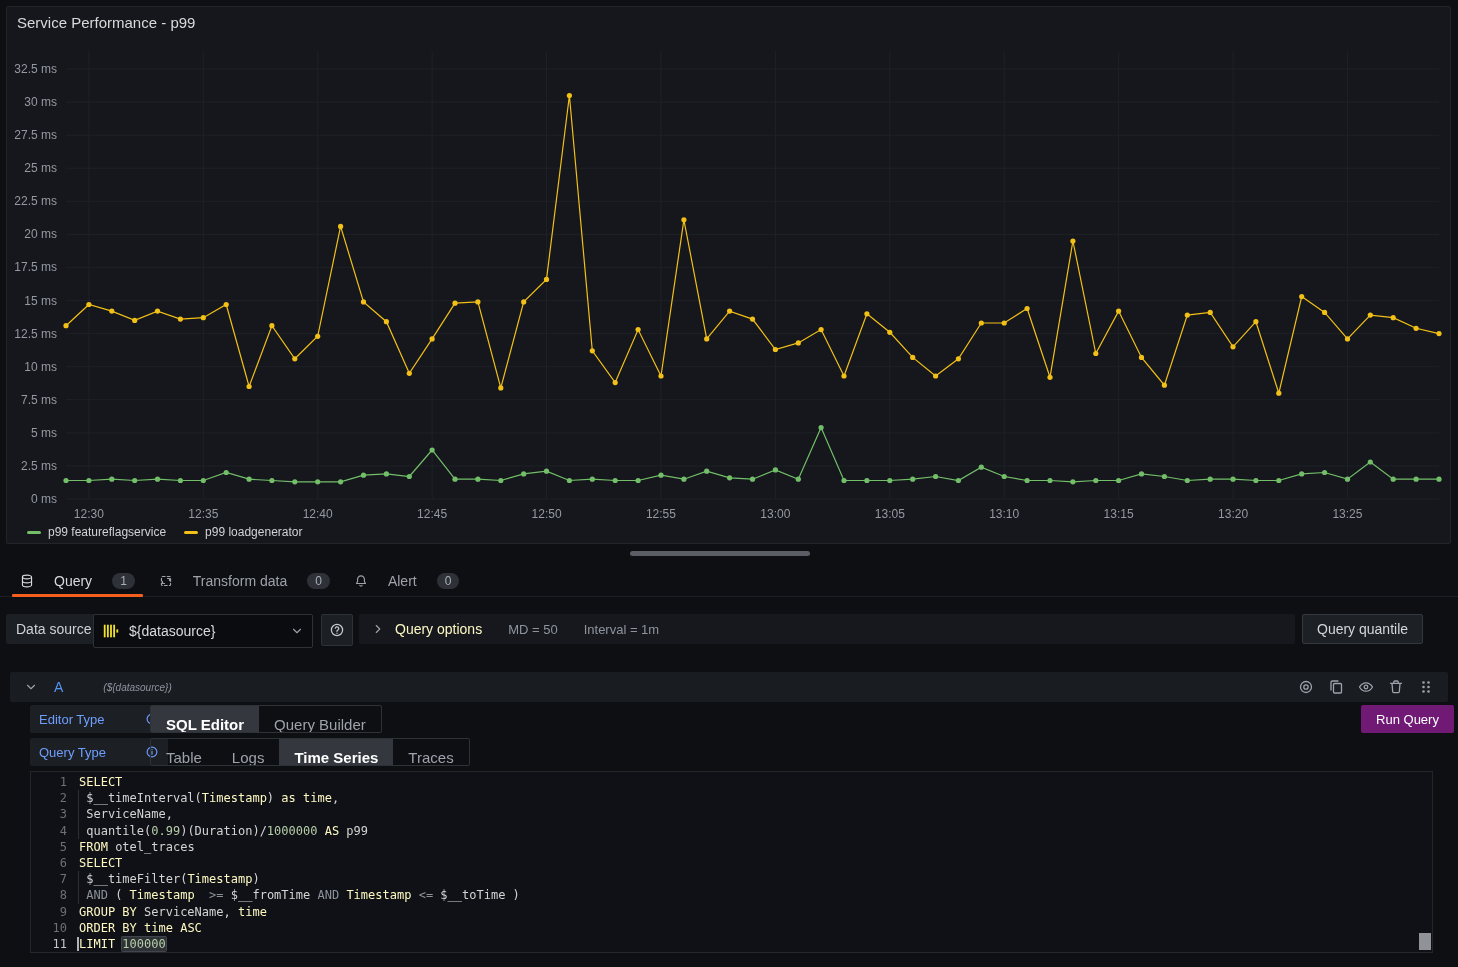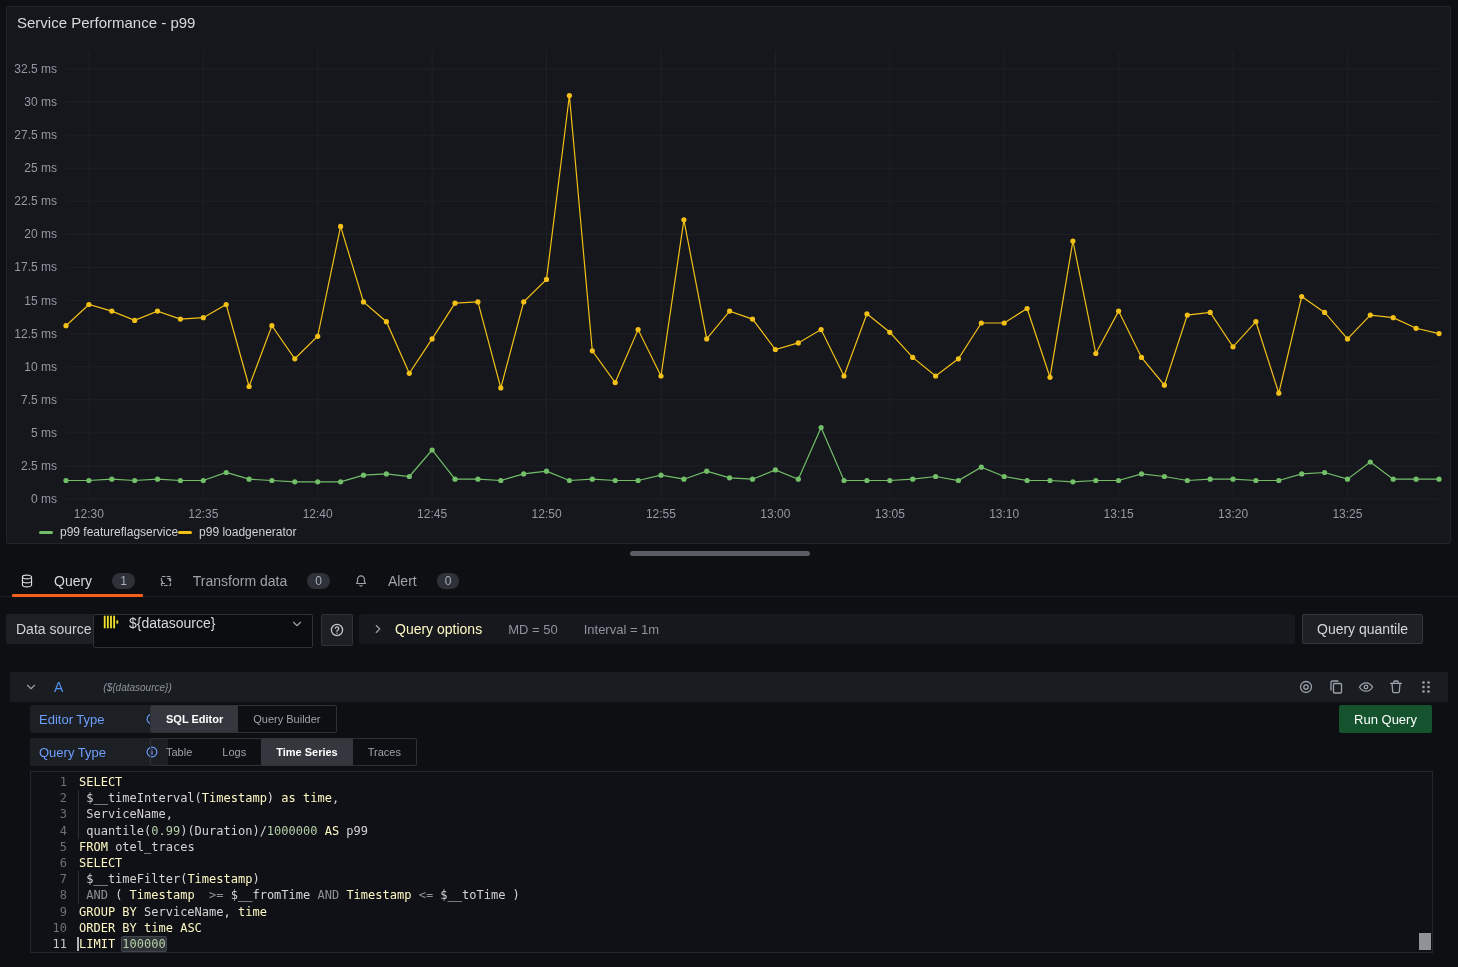--- a/index.html
+++ b/index.html
@@ -5,42 +5,42 @@
   html,body{margin:0;padding:0}
   body{width:1458px;height:967px;position:relative;overflow:hidden;background:#0e0f13;
        font-family:"Liberation Sans",sans-serif;-webkit-font-smoothing:antialiased}
 
   
   .panel{position:absolute;left:6px;top:6px;width:1445px;height:538px;background:#15171c;
          border:1px solid #212429;border-radius:2px;box-sizing:border-box}
   .panel-title{position:absolute;left:10px;top:7px;font-size:15px;font-weight:500;color:#d8d9da;z-index:2}
   svg.chart{position:absolute;left:0;top:0}
   svg.chart text{font-family:"Liberation Sans",sans-serif;font-size:12px;fill:#9499a3}
-  .legend{position:absolute;left:32px;top:518px;display:flex;align-items:center;z-index:2}
+  .legend{position:absolute;left:20px;top:518px;display:flex;gap:18px;align-items:center;z-index:2}
   .legend-item{display:flex;align-items:center;gap:7px;font-size:12px;color:#d0d2d6;cursor:pointer}
   .legend-dash{width:14px;height:3px;border-radius:2px}
 
   .page-scroll{position:absolute;left:630px;top:551px;width:180px;height:5px;border-radius:3px;background:#5a5d64}
 
   
   .tabbar{position:absolute;left:0;top:566px;width:1458px;height:31px;border-bottom:1px solid #1b1e24;
           display:flex;align-items:stretch;padding-left:8px;box-sizing:border-box}
   .tab{display:flex;align-items:center;gap:20px;padding:0 12px;position:relative;cursor:pointer;
        color:#9da2ab;font-size:14px}
   .tab.active{color:#d8d9da}
   .tab .underline{position:absolute;left:4px;right:4px;bottom:-1px;height:3px;border-radius:1px;display:none}
   .tab.active .underline{display:block}
   .tab-badge{background:#2e3238;color:#a8aeb7;font-size:12px;border-radius:10px;padding:1px 8px}
   .tab-icon{display:flex;color:inherit}
 
   
   .ds-label{position:absolute;left:6px;top:614px;height:30px;line-height:30px;padding:0 10px;
             background:#1c1f24;border-radius:2px;color:#ced1d6;font-size:14px}
   .ds-picker{position:absolute;left:93px;top:614px;width:220px;height:30px;background:#0b0c0f;
-             border:1px solid #2c3235;border-radius:2px;display:flex;align-items:flex-end;
+             border:1px solid #2c3235;border-radius:2px;display:flex;align-items:center;
              padding:16px 8px;box-sizing:border-box;cursor:pointer}
   .ds-logo{display:flex}
   .ds-picker-value{color:#d8d9da;font-size:14px;margin-left:9px;flex:1}
   .chev{display:flex;color:#9da2ab}
   .ds-help{position:absolute;left:321px;top:614px;width:30px;height:30px;background:#1c1f24;
            border:1px solid #2c3235;border-radius:2px;display:flex;align-items:center;
            justify-content:center;color:#c3c7cd;cursor:pointer}
   .ds-options{position:absolute;left:359px;top:614px;width:936px;height:30px;background:#16181d;
               border-radius:2px;display:flex;align-items:center;cursor:pointer}
   .ds-options .chev{margin:0 10px 0 12px}
@@ -61,21 +61,21 @@
   
   .chip{position:absolute;left:30px;height:28px;width:138px;background:#1c1f24;border-radius:2px;
         display:flex;align-items:center;padding:0 9px;box-sizing:border-box;font-size:13px;font-weight:500}
   .chip .info{margin-left:auto;display:flex;cursor:pointer}
   #chip-editor{top:705px}
   #chip-query{top:738px}
   .seg{position:absolute;left:150px;height:28px;border:1px solid #2c3235;border-radius:2px;
        display:flex;align-items:stretch;box-sizing:border-box;overflow:hidden}
   #seg-editor{top:705px}
   #seg-query{top:738px}
-  .seg-item{padding:8px 15px;display:flex;align-items:center;font-size:11px;color:#9da2ab;cursor:pointer}
+  .seg-item{padding:18px 15px;display:flex;align-items:center;font-size:15px;color:#9da2ab;cursor:pointer}
   .seg-item.active{background:#34383e;color:#fff;font-weight:700}
   .run-btn{position:absolute;left:1339px;top:705px;width:93px;height:28px;border-radius:2px;color:#fff;
            font-size:13px;font-weight:500;display:flex;align-items:center;justify-content:center;cursor:pointer}
 
   
   .code{position:absolute;left:30px;top:771px;width:1403px;height:182px;background:#101116;
         border:1px solid #23262d;box-sizing:border-box;font-family:"DejaVu Sans Mono",monospace;
         font-size:12px;overflow:hidden;padding-top:2px;cursor:text}
   .cl{display:flex;height:16.2px;line-height:16.2px}
   .ln{width:36px;text-align:right;color:#6c7077;flex:none;user-select:none}
@@ -433,21 +433,21 @@
       </svg>
     </span>
 </div>
 <div class="seg" id="seg-query">
     <div class="seg-item">Table</div>
     <div class="seg-item">Logs</div>
     <div class="seg-item active">Time Series</div>
     <div class="seg-item">Traces</div>
   </div>
 
-<div class="run-btn" style="background: #14532d;">Run Query</div>
+<div class="run-btn" style="background: #701a75; margin-left: 22px;">Run Query</div>
 
 <div class="code" id="code">
   <div class="guide" style="top:18.4px;height:48.6px"></div>
   <div class="guide" style="top:99.4px;height:32.4px"></div>
   <div class="mthumb"></div>
 <div class="cl">
       <span class="ln">1</span>
       <span class="lc"><span class="tok-k">SELECT</span></span>
     </div>
     <div class="cl">

